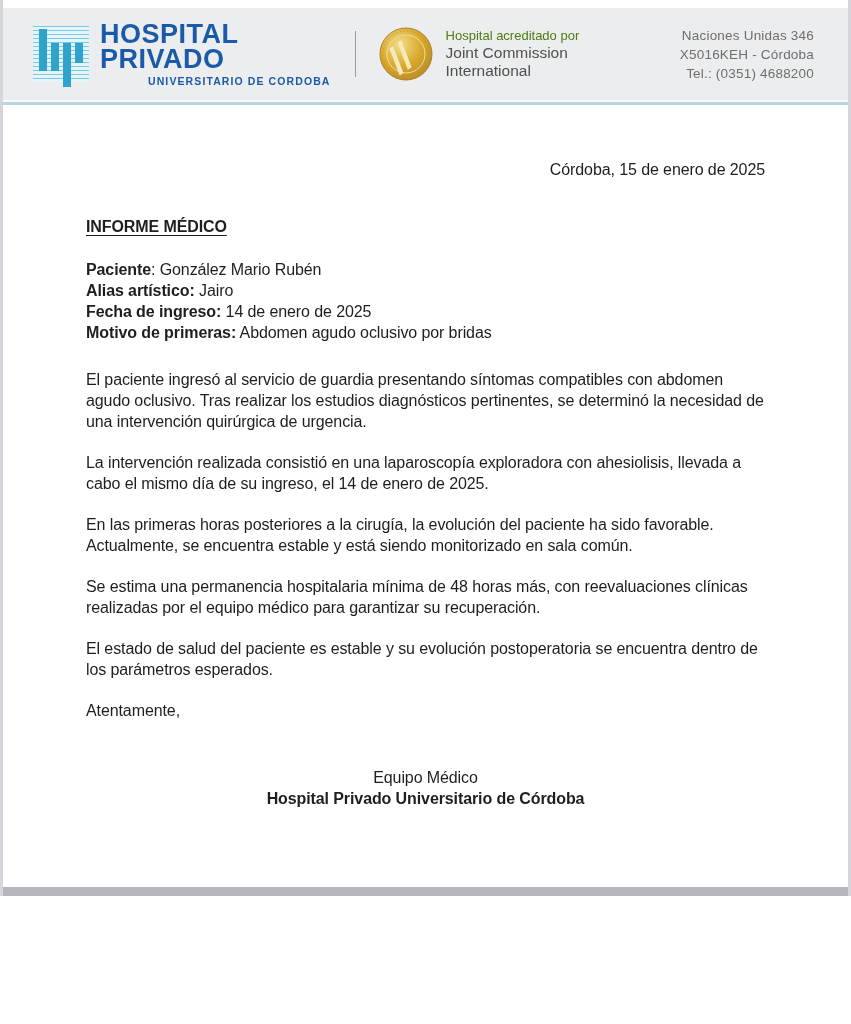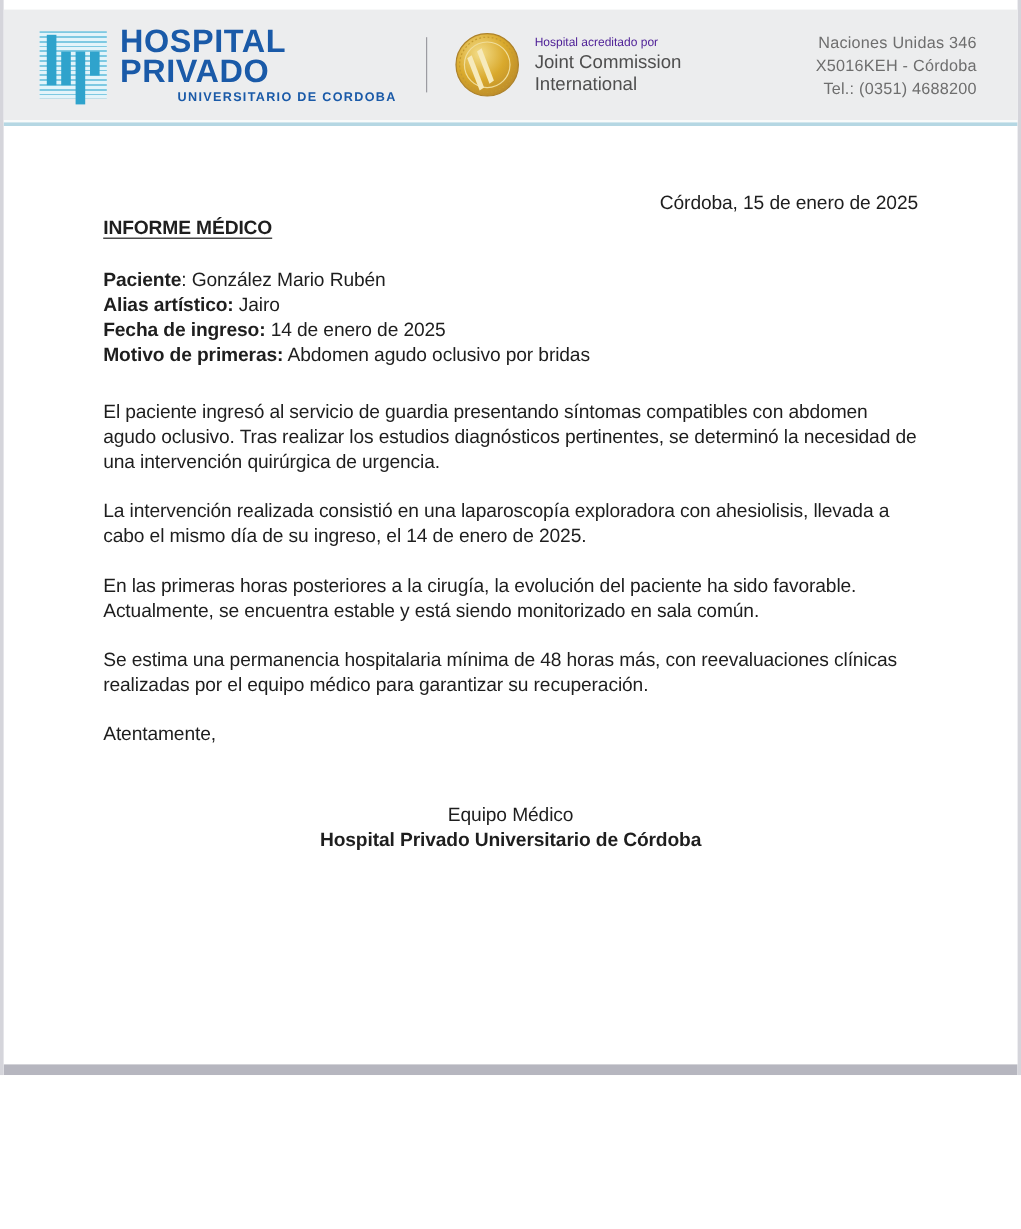--- a/index.html
+++ b/index.html
@@ -58,42 +58,42 @@
     font-size:10.5px; letter-spacing:1.1px; margin-top:3px;margin-left:48px;
   }
 
   .vdivider {
     width:1px; height:46px; background:#9b9ba1;
     margin:0 22px 0 24px;
   }
 
   .accred { display:flex; align-items:center; }
   .seal-svg { width:56px; height:56px; margin-right:12px; }
-  .accred-pre  { color:#4c1d95; font-size:10px; line-height:16px; }
+  .accred-pre  { color:#4d7c0f; font-size:13px; line-height:16px; }
   .accred-bold { color:#4f4f4f; font-size:15.5px; font-weight:normal; line-height:18px; }
 
   .contact {
     margin-left:auto;
     text-align:right;
     color:#6e6e6e;
     font-size:13.5px;
     line-height:19px;
     letter-spacing:0.2px;
   }
 
   
   .content {
     padding:0 83px;
     color:#1e1e1e;
     font-size:16px;
     line-height:21px;
     letter-spacing:-0.1px;
   }
   .date-line { margin-top:54px; text-align:right; }
-  .doc-title { }
+  .doc-title { margin-top:36px; }
   .doc-title span {
     font-weight:bold;
     text-decoration:underline;
     text-underline-offset:3px;
   }
   .fields { margin-top:22px; }
   .field  { }
   .flabel { font-weight:bold; }
   .para { margin-top:20px; }
   .para:first-of-type { margin-top:26px; }
@@ -178,20 +178,21 @@
       </div>
       <div class="field">
         <span class="flabel">Motivo de primeras:</span><span> Abdomen agudo oclusivo por bridas</span>
       </div>
     </div>
 
     <p class="para">El paciente ingresó al servicio de guardia presentando síntomas compatibles con abdomen agudo oclusivo. Tras realizar los estudios diagnósticos pertinentes, se determinó la necesidad de una intervención quirúrgica de urgencia.</p>
     <p class="para">La intervención realizada consistió en una laparoscopía exploradora con ahesiolisis, llevada a cabo el mismo día de su ingreso, el 14 de enero de 2025.</p>
     <p class="para">En las primeras horas posteriores a la cirugía, la evolución del paciente ha sido favorable. Actualmente, se encuentra estable y está siendo monitorizado en sala común.</p>
     <p class="para">Se estima una permanencia hospitalaria mínima de 48 horas más, con reevaluaciones clínicas realizadas por el equipo médico para garantizar su recuperación.</p>
+    <p class="para">El estado de salud del paciente es estable y su evolución postoperatoria se encuentra dentro de los parámetros esperados.</p>
 
     <div class="closing">Atentamente,</div>
 
     <div class="signature">
       <div>Equipo Médico</div>
       <div class="sig-bold">Hospital Privado Universitario de Córdoba</div>
     </div>
   </div>
 
   <div class="bottom-strip"></div>

